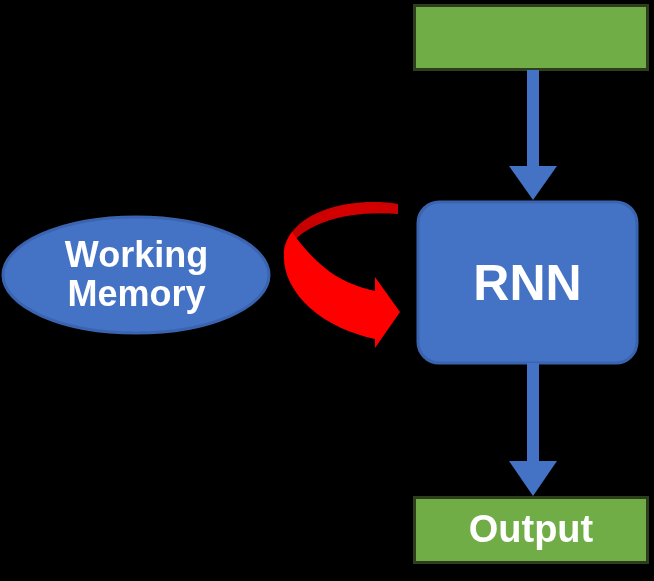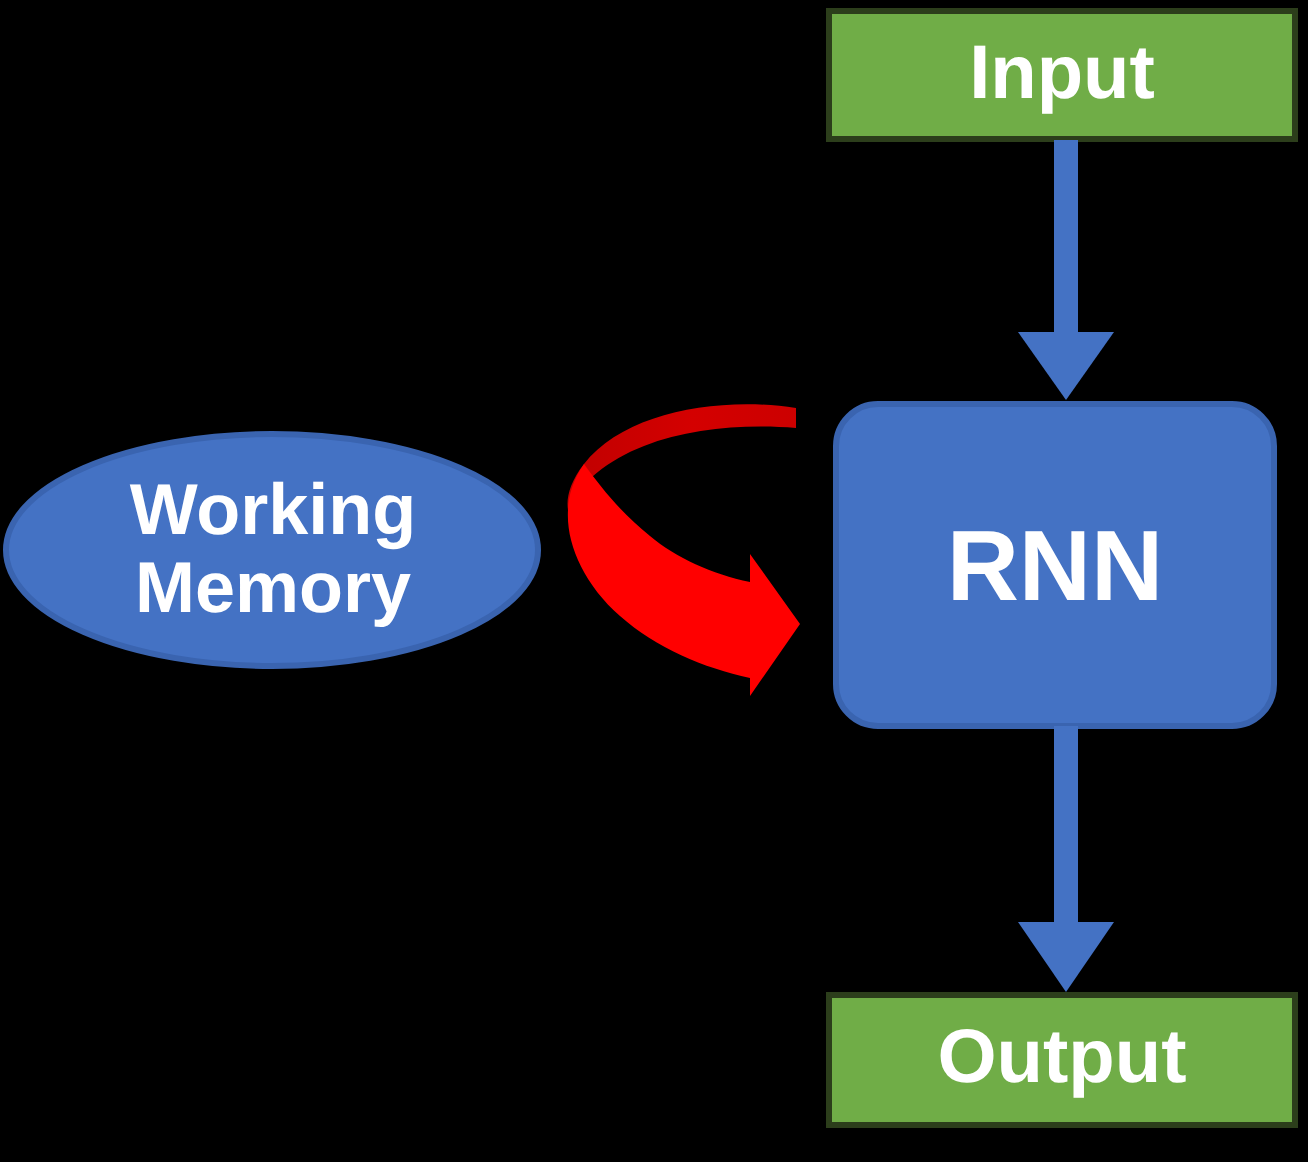--- a/index.html
+++ b/index.html
@@ -126,21 +126,20 @@
                L 400 312
                L 375 277
                L 375 291
                C 356 287, 338 279, 325 268
                C 310 256, 300 243, 292 232
                C 287 239, 284 248, 284 255
                Z" fill="url(#redCurveBottom)"></path>
     </g>
   </svg>
 
-  <div class="node-label" id="label-input">Input</div>
 
   <div class="node-label" id="label-rnn">RNN</div>
 
   <div class="node-label" id="label-output">Output</div>
 
   <div class="node-label" id="label-working-memory">Working
 Memory</div>
 
 </div>
 

